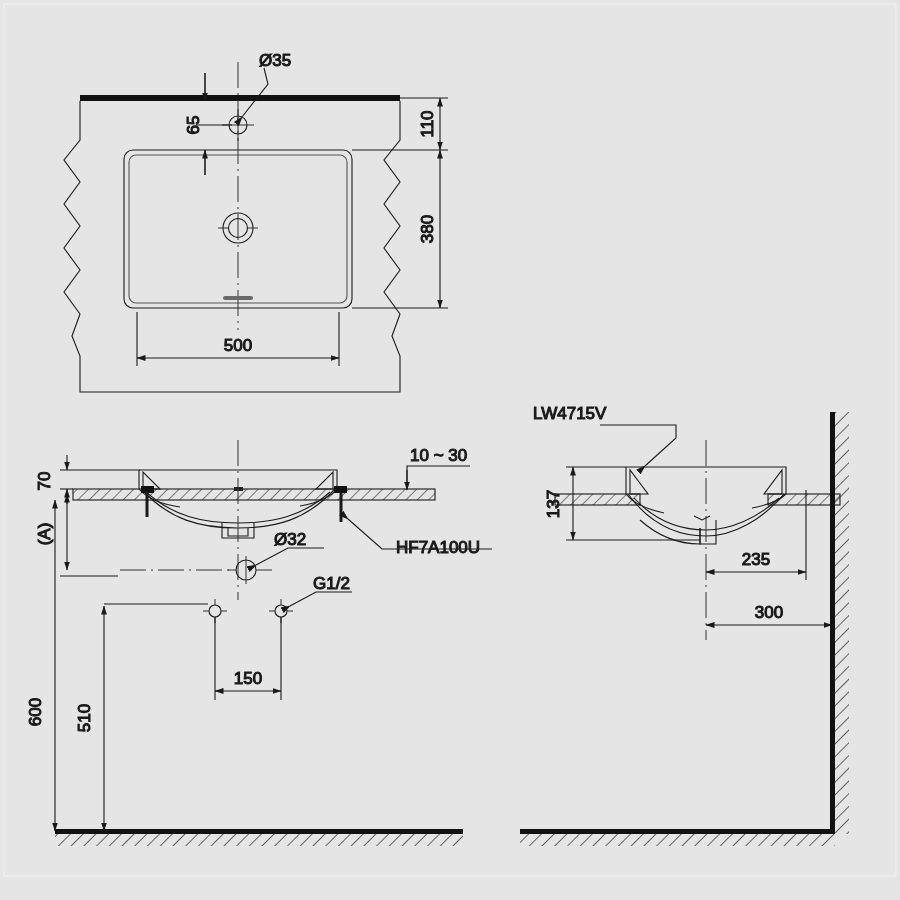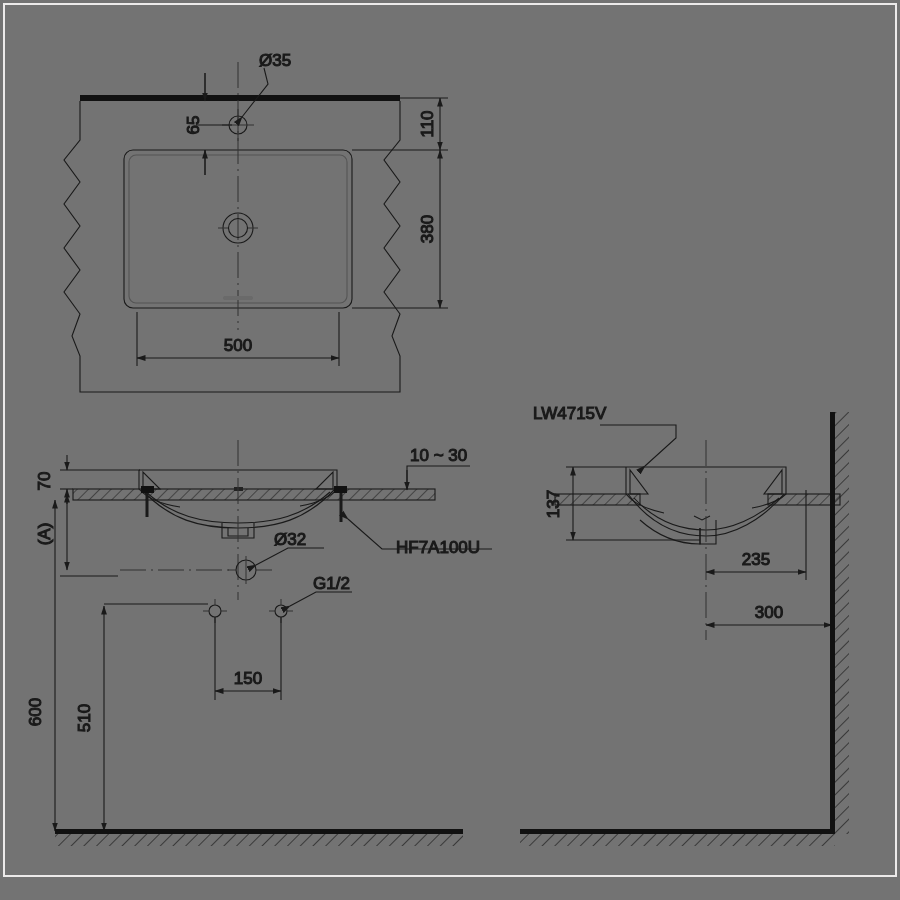--- a/index.html
+++ b/index.html
@@ -1,18 +1,18 @@
 <!DOCTYPE html>
 <html><head>
 <meta charset="utf-8">
 <style>
   html,body{margin:0;padding:0;background:#ffffff;}
   body{width:900px;height:900px;overflow:hidden;
        font-family:"Liberation Sans", sans-serif;}
-  #sheet{position:relative;width:900px;height:900px;background:#737373;}
+  #sheet{position:relative;width:900px;height:900px;background:#e5e5e5;}
   svg{display:block;}
   text{font-family:"Liberation Sans", sans-serif; fill:#1a1a1a;}
   .dimtxt{font-size:17px;}
   .lbltxt{font-size:17px;}
 </style>
 </head>
 <body>
 
 <div id="sheet">
 <svg width="900" height="900" viewBox="0 0 900 900">

